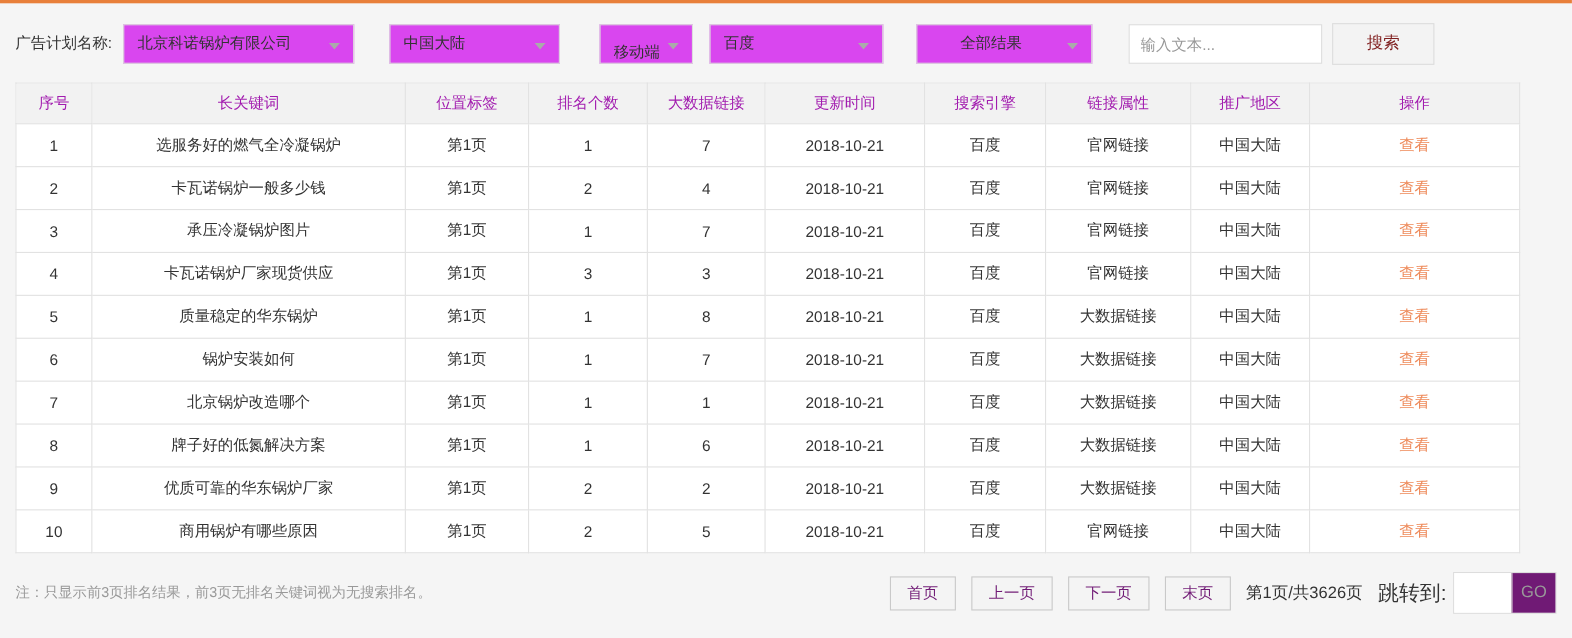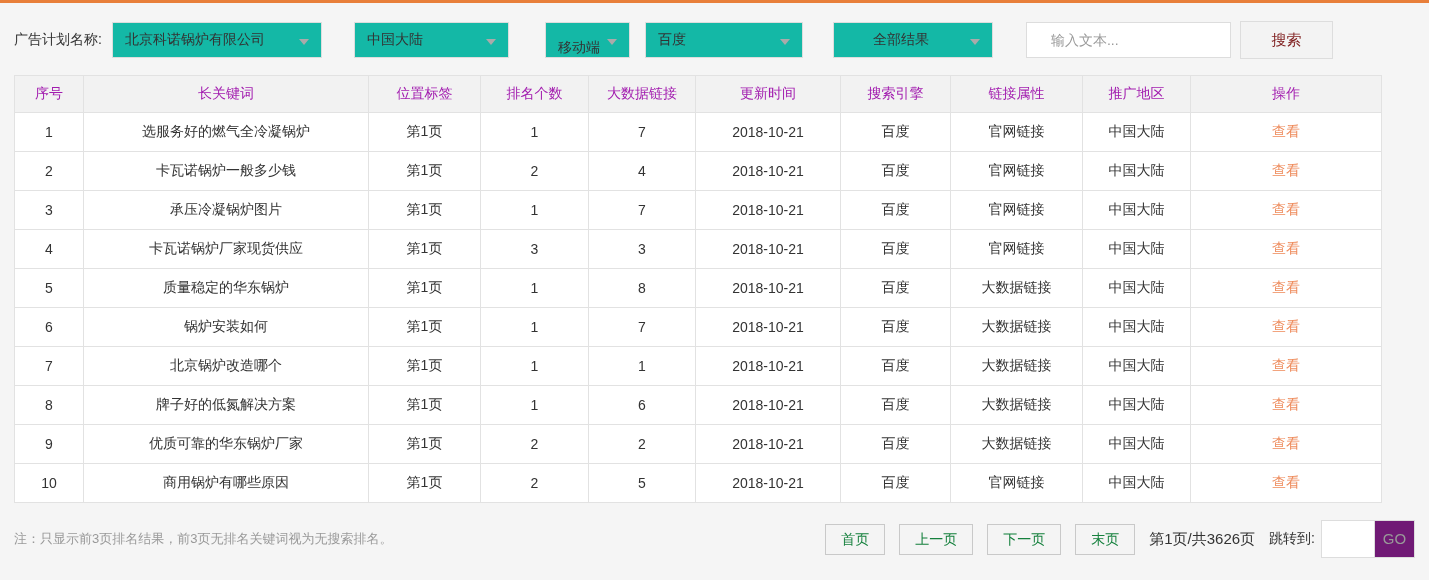--- a/index.html
+++ b/index.html
@@ -16,21 +16,21 @@
   .filter-bar {
     display: flex;
     align-items: center;
     margin: 19px 14px 0 14px;
     height: 36px;
   }
   .filter-label { font-size: 14px; color: #333; margin-right: 10px; white-space: nowrap; }
   .select-box {
     position: relative;
     height: 36px;
-    background: #14b8a6;
+    background: #d946ef;
     border: 1px solid #ddd;
     display: flex;
     align-items: center;
     padding: 0 26px 0 12px;
     font-size: 14px;
     color: #333;
     cursor: pointer;
     white-space: nowrap;
   }
   .select-box .caret {
@@ -41,25 +41,25 @@
     border-left: 5px solid transparent;
     border-right: 5px solid transparent;
     border-top: 6px solid #aaa;
   }
   .sel-campaign { width: 210px; margin-right: 32px; }
   .sel-region   { width: 155px; margin-right: 36px; }
   .sel-device   { width: 85px; margin-right: 15px; align-items: flex-end; }
   .sel-engine   { width: 158px; margin-right: 30px; }
   .sel-result   { width: 160px; margin-right: 33px; padding-left: 39px; }
   .search-input {
-    width: 205px; height: 36px;
+    width: 176px; height: 36px;
     border: 1px solid #ddd;
     background: #fff;
     font-size: 14px;
-    padding: 0 24px;
+    padding: 0 10px;
     color: #333;
     outline: none;
     font-family: inherit;
   }
   .search-input::placeholder { color: #999; }
   .search-btn {
     width: 93px; height: 38px;
     margin-left: 9px;
     background: #f3f3f3;
     border: 1px solid #ddd;
@@ -102,29 +102,29 @@
     margin: 17px 14px 0 14px;
     gap: 25px;
   }
   .note { font-size: 13px; color: #999; }
   .pagination { display: flex; align-items: center; }
   .page-btn {
     height: 31px;
     padding: 0 15px;
     background: #f4f4f4;
     border: 1px solid #c9c9c9;
-    color: #15803d;
+    color: #701a75;
     font-size: 14px;
     line-height: 29px;
     margin-left: 14px;
     cursor: pointer;
     white-space: nowrap;
   }
   .page-info { font-size: 15px; color: #333; margin-left: 14px; white-space: nowrap; }
-  .jump-label { font-size: 14px; color: #333; margin-left: 14px; white-space: nowrap; }
+  .jump-label { font-size: 19px; color: #333; margin-left: 14px; white-space: nowrap; }
   .jump-combo { display: flex; margin-left: 6px; border: 1px solid #ddd; height: 38px; }
   .jump-input {
     width: 52px; height: 36px;
     border: none; outline: none;
     background: #fff;
     font-size: 14px;
     text-align: center;
     font-family: inherit;
   }
   .go-btn {

